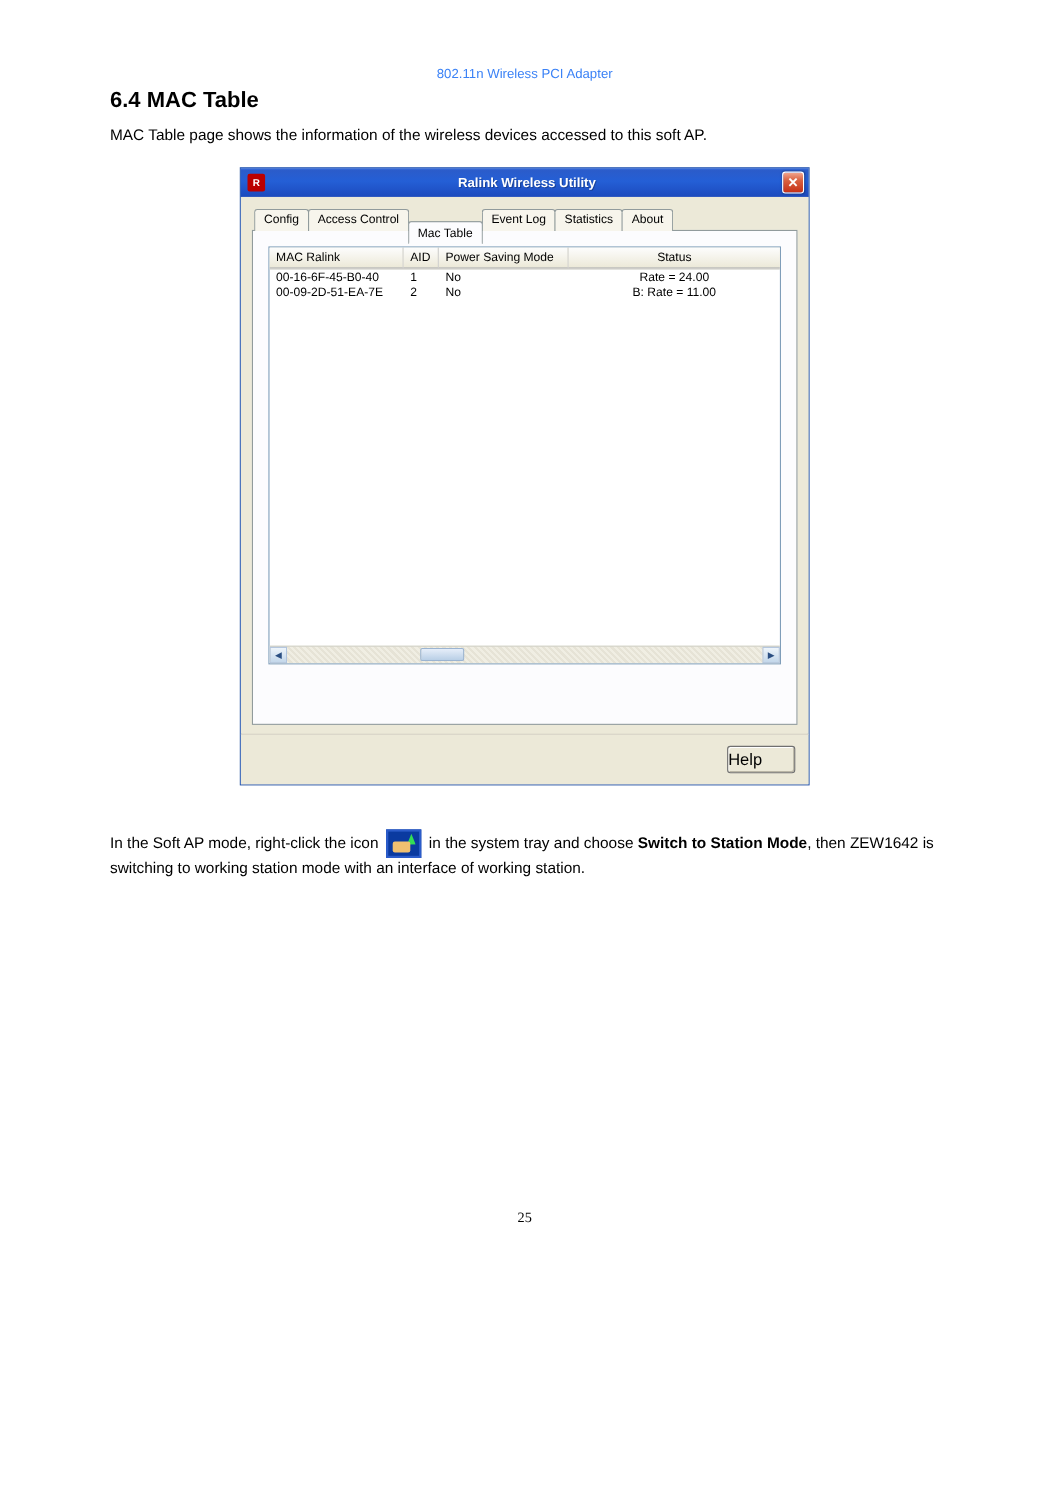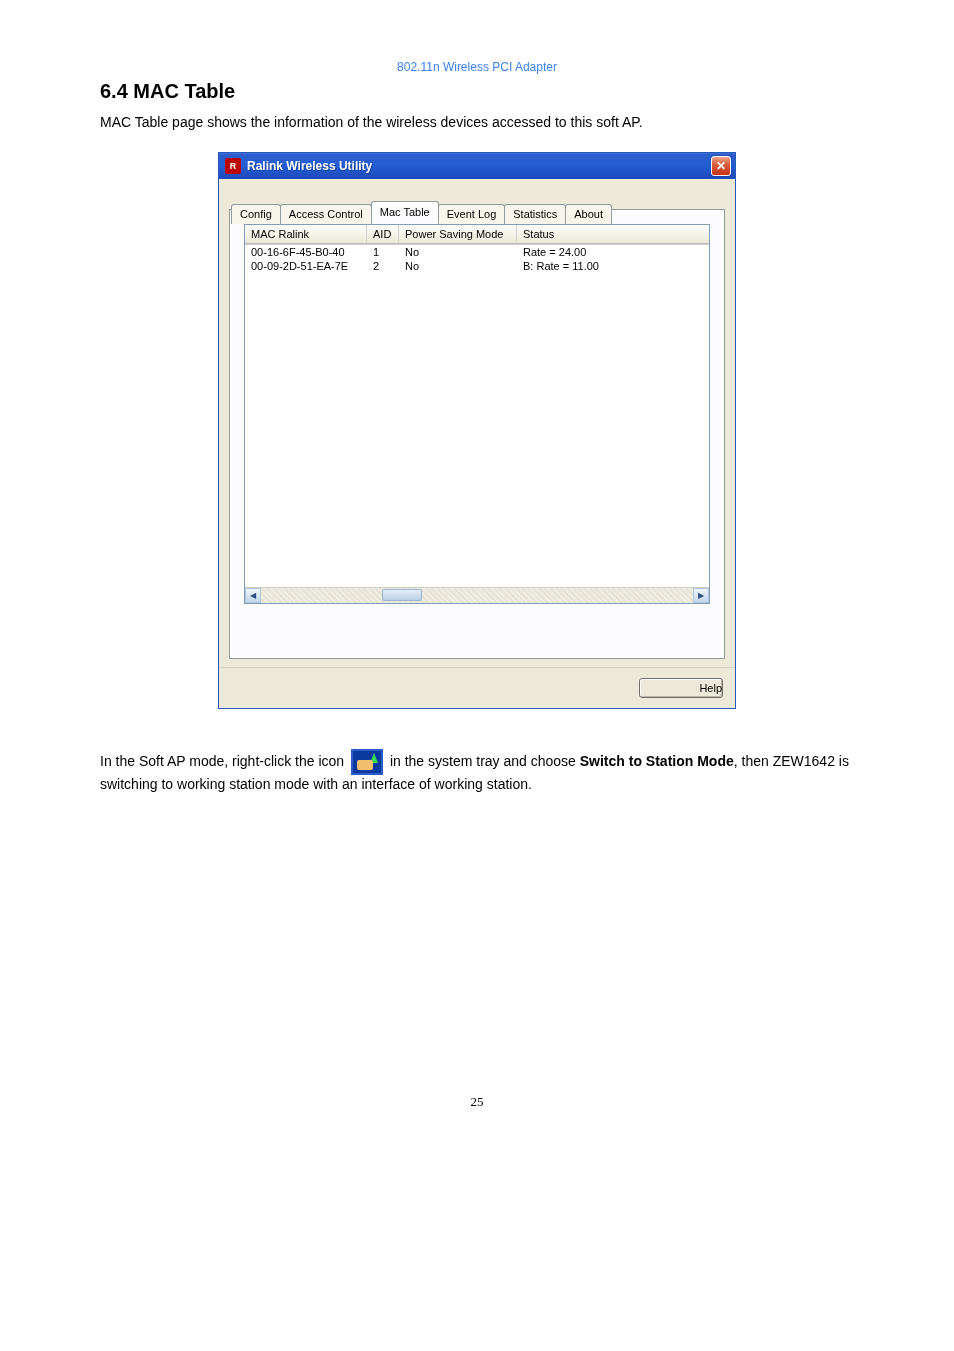--- a/index.html
+++ b/index.html
@@ -53,20 +53,21 @@
     margin-right: 6px;
     display: flex; align-items: center; justify-content: center;
     color: #fff; font-size: 9px; font-weight: bold;
   }
   .title-text {
     color: #fff;
     font-weight: bold;
     font-size: 12px;
     text-shadow: 1px 1px 0 rgba(0,0,0,0.25);
     flex: 1;
+    text-align: center;
   }
   .close-btn {
     width: 20px; height: 20px;
     background: linear-gradient(#f1a58e, #d9603f 40%, #c63016);
     border: 1px solid #fff;
     border-radius: 3px;
     color: #fff;
     font-weight: bold;
     font-size: 12px;
     display: flex; align-items: center; justify-content: center;
@@ -86,21 +87,21 @@
   }
   .tab {
     padding: 3px 8px 3px 8px;
     border: 1px solid #919b9c;
     border-bottom: none;
     border-top-left-radius: 3px;
     border-top-right-radius: 3px;
     background: #f7f5ec;
     margin-right: -1px;
     position: relative;
-    top: 15px;
+    top: 1px;
     color: #000;
   }
   .tab.active {
     background: #fcfcfe;
     top: 12px;
     padding-top: 4px;
     z-index: 3;
     border-bottom: 1px solid #fcfcfe;
     margin-bottom: -1px;
   }
@@ -129,21 +130,21 @@
     font-size: 11px;
     padding: 3px 6px;
     border-right: 1px solid #cfcfcf;
     background: linear-gradient(#fdfdfd, #ece9d8);
     border-bottom: 1px solid #b9b9b9;
     white-space: nowrap;
   }
   .c-mac { width: 122px; }
   .c-aid { width: 32px; }
   .c-psm { width: 118px; }
-  .c-status { flex: 1; border-right: none; }
+  .c-status { flex: 1; border-right: none; text-align: center; }
   .lv-row {
     display: flex;
     font-size: 11px;
   }
   .lv-cell {
     padding: 1px 6px;
     white-space: nowrap;
   }
   .lv-scroll-h {
     position: absolute;
@@ -177,25 +178,25 @@
     border-radius: 2px;
   }
   .dialog-bottom {
     border-top: 1px solid #d6d3c6;
     padding: 10px 12px;
     display: flex;
     justify-content: flex-end;
     background: #ece9d8;
   }
   .help-btn {
-    width: 84px;
+    width: 62px;
     padding: 3px 0;
     font-family: "Microsoft Sans Serif", Tahoma, sans-serif;
-    font-size: 11px;
-    text-align: right;
+    font-size: 15px;
+    text-align: left;
     background: #ece9d8;
     border: 1px solid #707070;
     border-radius: 3px;
     box-shadow: inset 1px 1px 0 #fff, inset -1px -1px 0 #bab6a6;
   }
 
   .tray-icon {
     display: inline-block;
     width: 32px;
     height: 26px;

